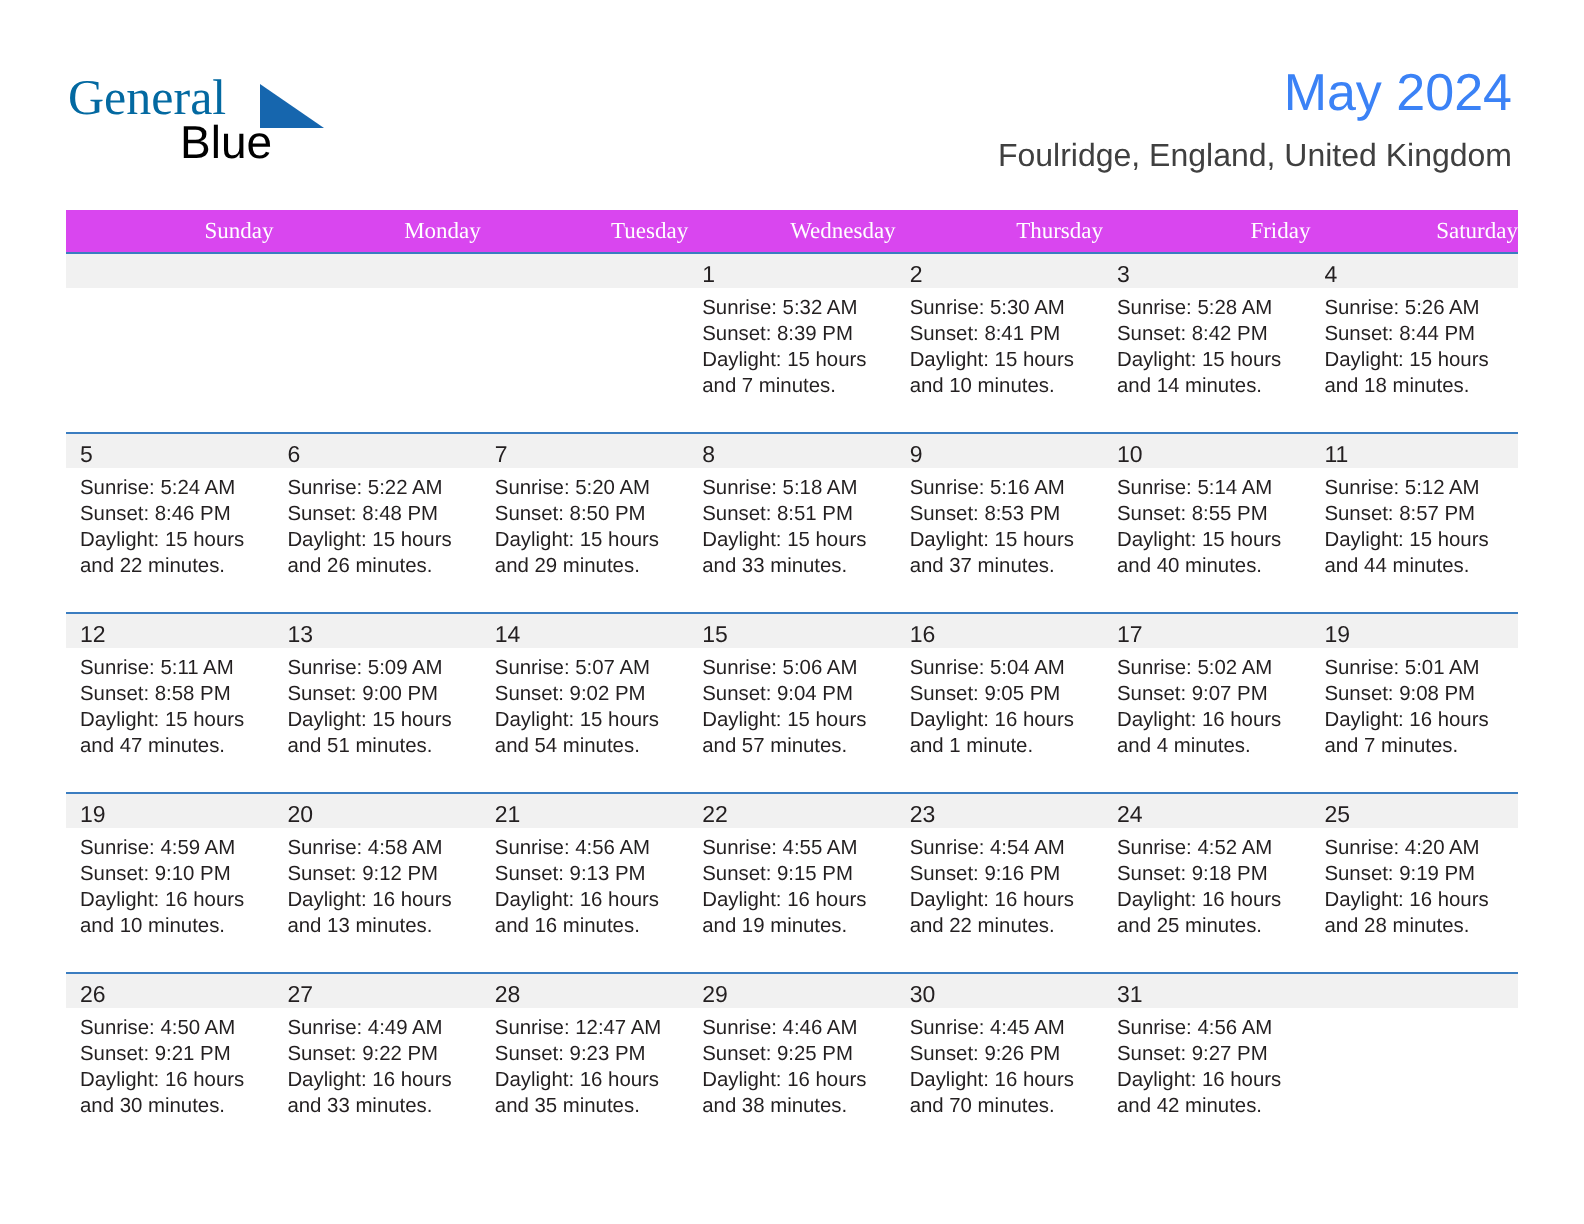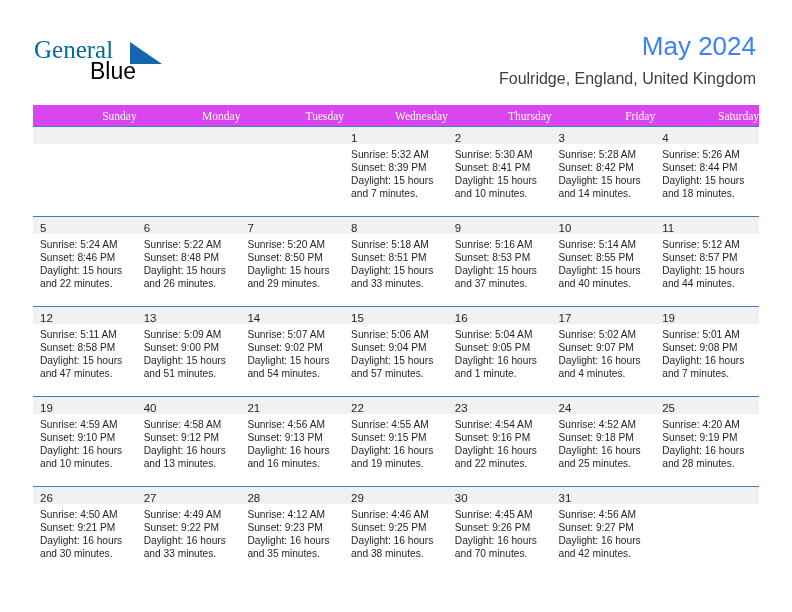--- a/index.html
+++ b/index.html
@@ -332,21 +332,21 @@
       <tr>
         <td>
           <div class="daynum-band"><span class="daynum">19</span></div>
           <div class="cell-body">
             <div class="cell-line">Sunrise: 4:59 AM</div>
             <div class="cell-line">Sunset: 9:10 PM</div>
             <div class="cell-line wrap">Daylight: 16 hours and 10 minutes.</div>
           </div>
         </td>
         <td>
-          <div class="daynum-band"><span class="daynum">40</span></div>
+          <div class="daynum-band"><span class="daynum">20</span></div>
           <div class="cell-body">
             <div class="cell-line">Sunrise: 4:58 AM</div>
             <div class="cell-line">Sunset: 9:12 PM</div>
             <div class="cell-line wrap">Daylight: 16 hours and 13 minutes.</div>
           </div>
         </td>
         <td>
           <div class="daynum-band"><span class="daynum">21</span></div>
           <div class="cell-body">
             <div class="cell-line">Sunrise: 4:56 AM</div>
@@ -400,21 +400,21 @@
           <div class="daynum-band"><span class="daynum">27</span></div>
           <div class="cell-body">
             <div class="cell-line">Sunrise: 4:49 AM</div>
             <div class="cell-line">Sunset: 9:22 PM</div>
             <div class="cell-line wrap">Daylight: 16 hours and 33 minutes.</div>
           </div>
         </td>
         <td>
           <div class="daynum-band"><span class="daynum">28</span></div>
           <div class="cell-body">
-            <div class="cell-line">Sunrise: 4:12 AM</div>
+            <div class="cell-line">Sunrise: 12:47 AM</div>
             <div class="cell-line">Sunset: 9:23 PM</div>
             <div class="cell-line wrap">Daylight: 16 hours and 35 minutes.</div>
           </div>
         </td>
         <td>
           <div class="daynum-band"><span class="daynum">29</span></div>
           <div class="cell-body">
             <div class="cell-line">Sunrise: 4:46 AM</div>
             <div class="cell-line">Sunset: 9:25 PM</div>
             <div class="cell-line wrap">Daylight: 16 hours and 38 minutes.</div>

